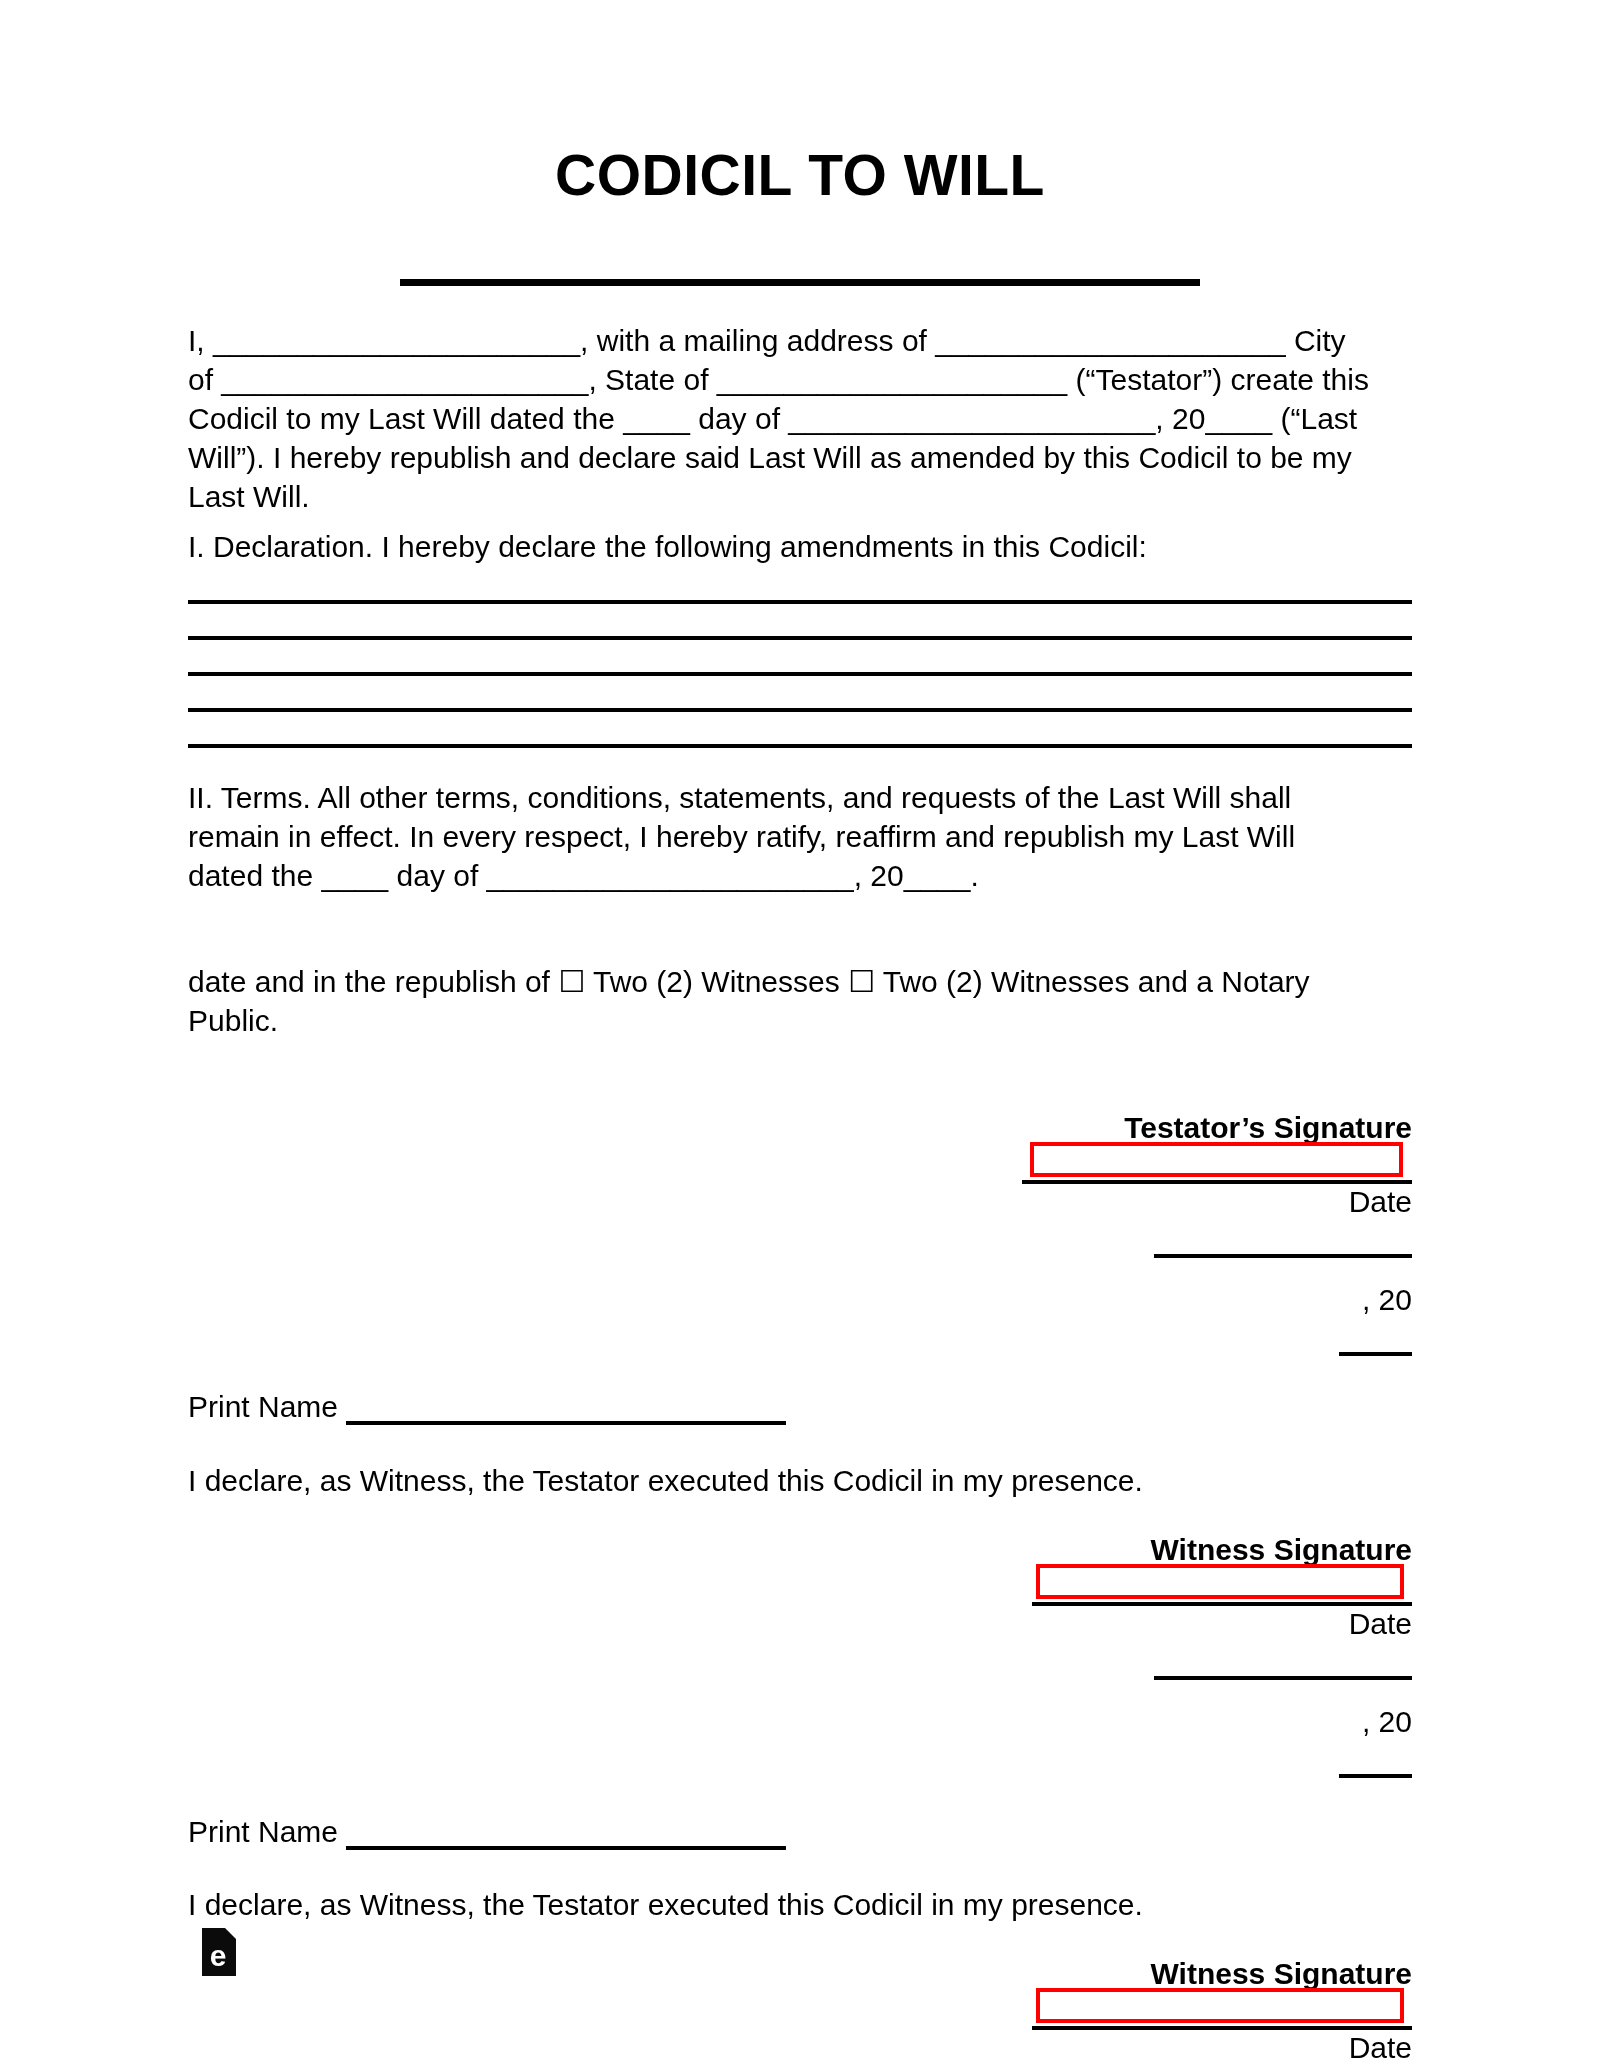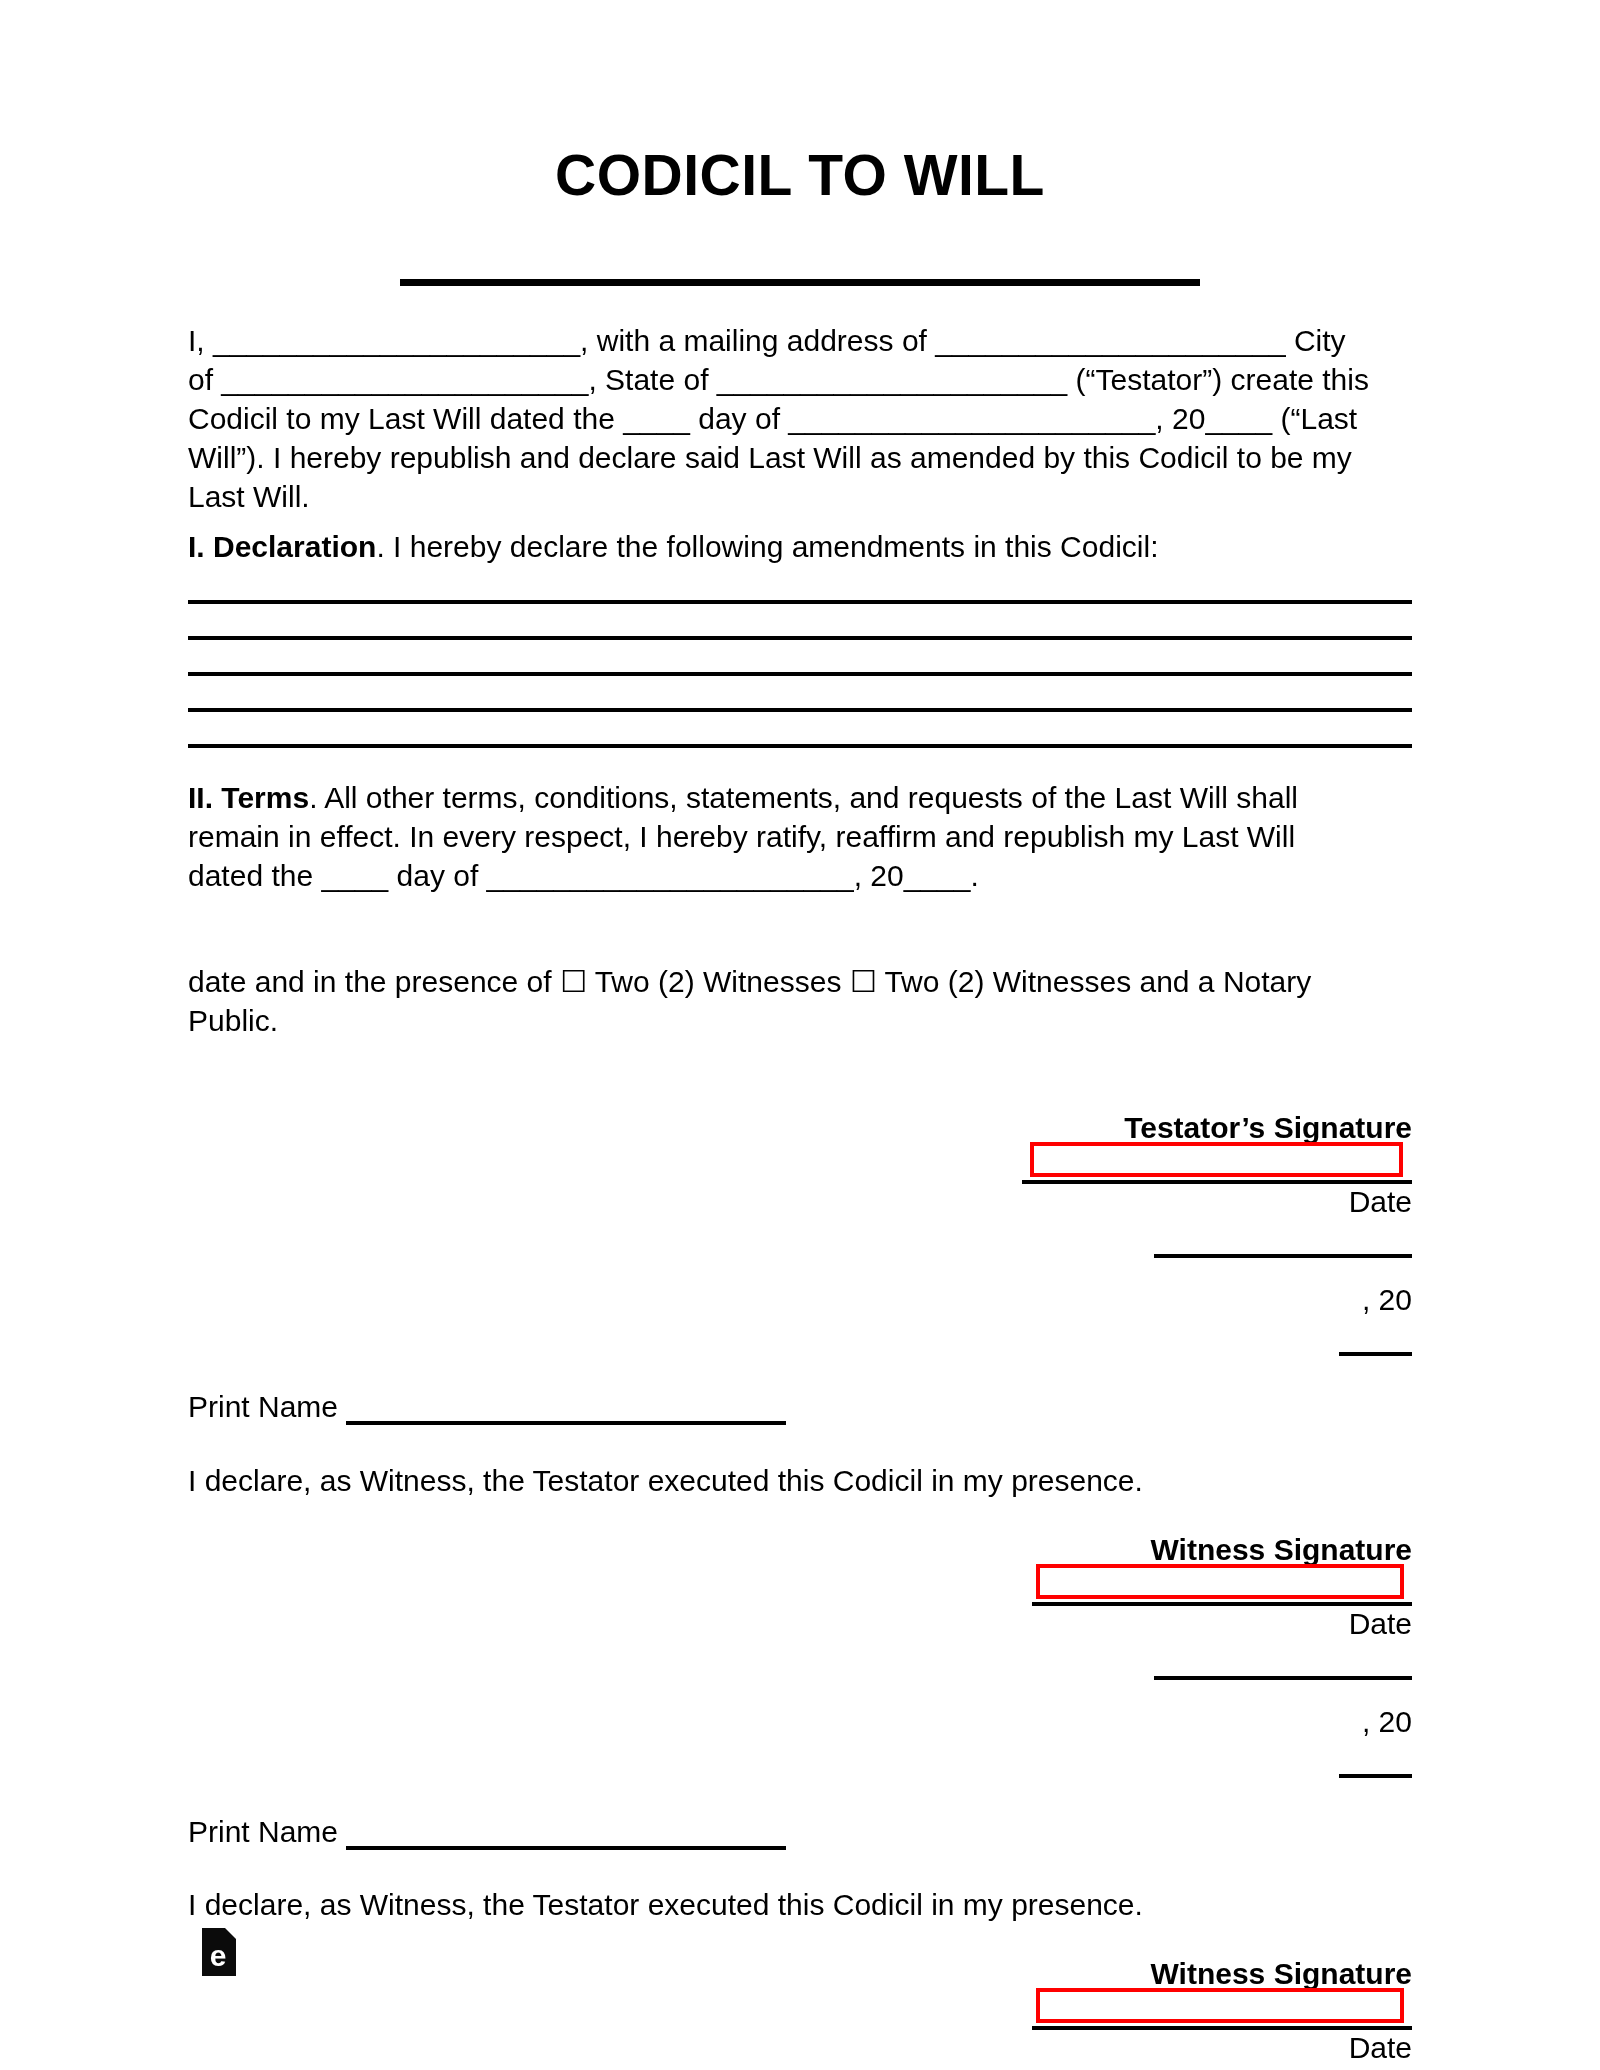--- a/index.html
+++ b/index.html
@@ -27,21 +27,21 @@
 
   .name-bar {
     margin:69px auto 0 auto;
     width:800px; height:7px;
     background:#000;
   }
 
   .para-intro { margin-top:35px; }
 
   .heading-line { margin-top:11px; }
-  b.inline-head { font-weight:bold; }
+  b.inline-head { font-weight:normal; }
 
   .blank-lines { margin-top:2px; }
   .blank-line {
     height:36px;
     border-bottom:4px solid #000;
   }
 
   .para-terms { margin-top:30px; }
   .para-witness-clause { margin-top:28px; }
   .checkbox-glyph { display:inline; }
@@ -130,21 +130,21 @@
     <div class="blank-lines">
       <div class="blank-line"></div>
       <div class="blank-line"></div>
       <div class="blank-line"></div>
       <div class="blank-line"></div>
       <div class="blank-line"></div>
     </div>
 
     <p class="para-terms"><b class="inline-head">II. Terms</b><span>. All other terms, conditions, statements, and requests of the Last Will shall</span><br><span>remain in effect. In every respect, I hereby ratify, reaffirm and republish my Last Will</span><br><span>dated the ____ day of ______________________, 20____.</span></p>
 
-    <p class="para-witness-clause"><br><span>date and in the presence of </span><span class="checkbox-glyph">☐</span><span> Two (2) Witnesses </span><span class="checkbox-glyph">☐</span><span> Two (2) Witnesses and a Notary</span><br><span>Public.</span></p>
+    <p class="para-witness-clause"><br><span>date and in the republish of </span><span class="checkbox-glyph">☐</span><span> Two (2) Witnesses </span><span class="checkbox-glyph">☐</span><span> Two (2) Witnesses and a Notary</span><br><span>Public.</span></p>
 
     <div class="sig-row row-testator">
       <span class="lbl">Testator’s Signature</span>
       <span class="blank sig-blank t">
           <span class="sig-highlight"></span>
         </span>
       <span class="date-lbl">Date</span>
       <span class="blank date-blank"></span>
       <span class="year-pre">, 20</span>
       <span class="blank year-blank"></span>

